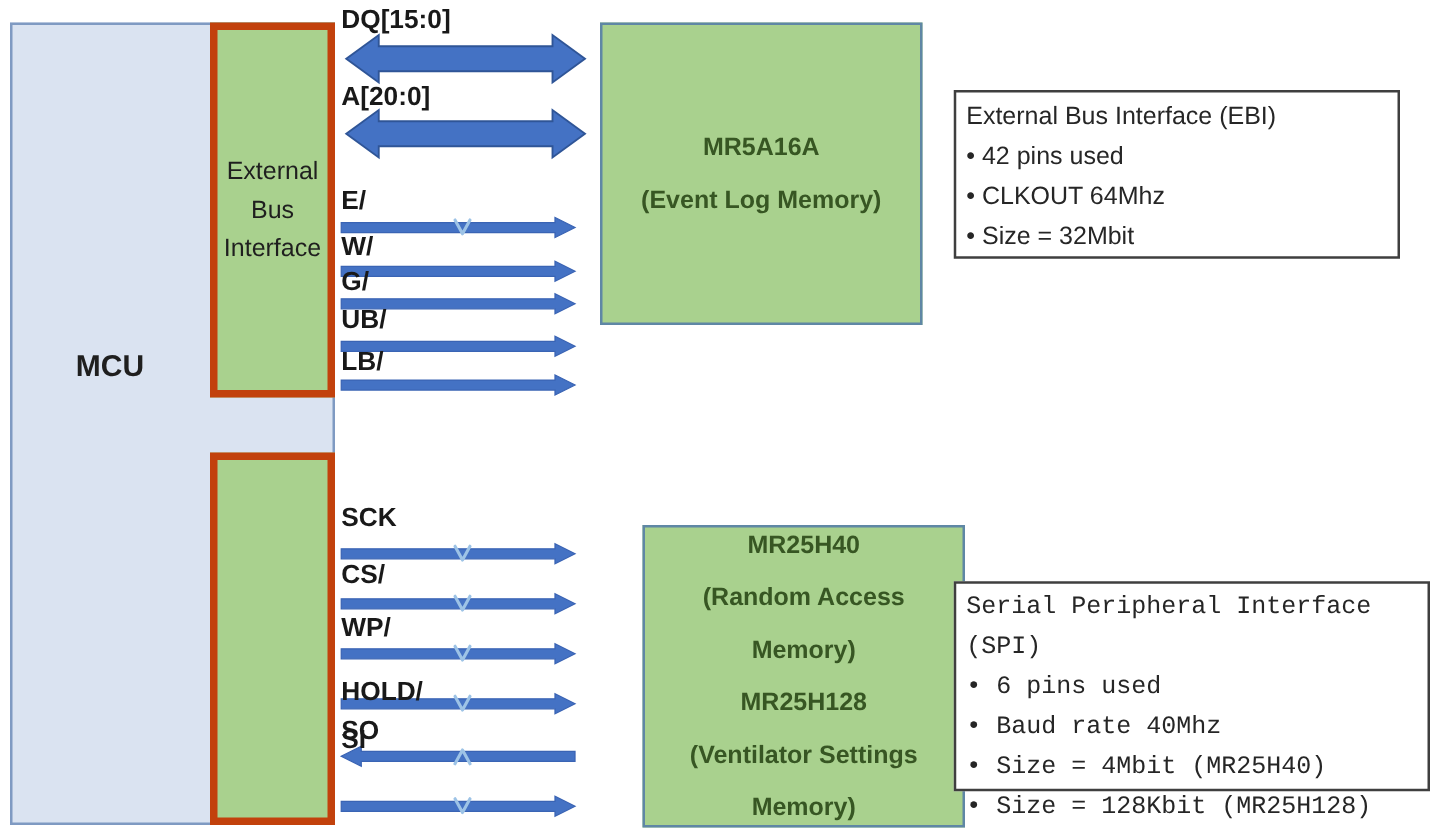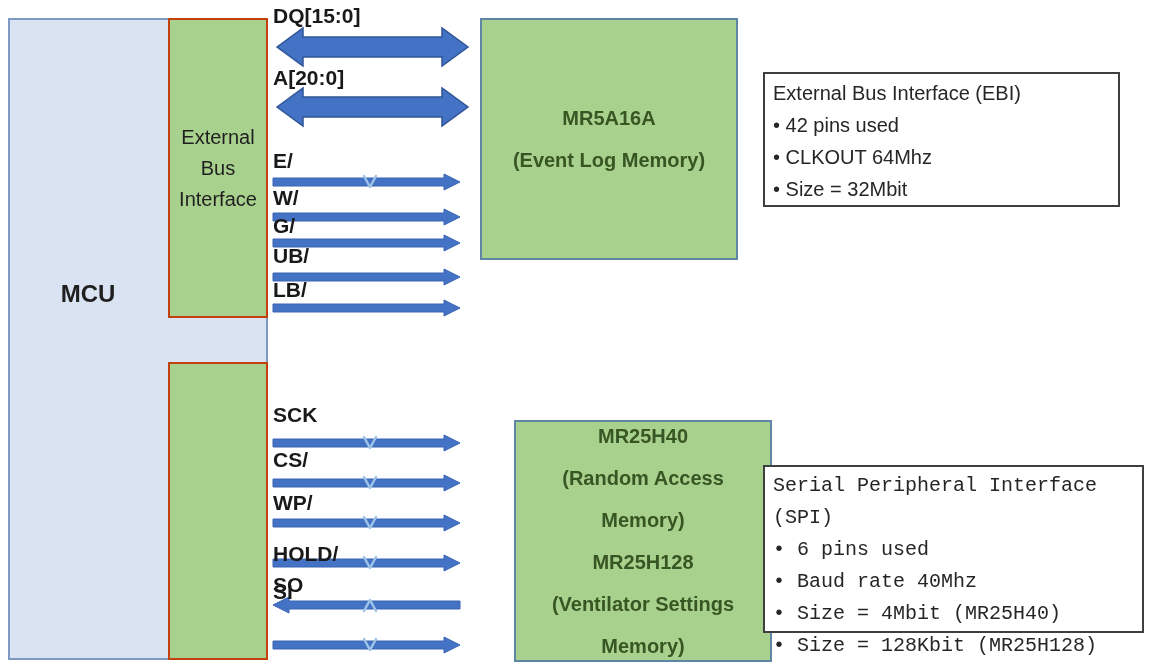--- a/index.html
+++ b/index.html
@@ -6,21 +6,21 @@
   .canvas{
     position:relative;width:1150px;height:670px;background:#ffffff;overflow:hidden;
     font-family:"Liberation Sans", sans-serif;color:#1f1f1f;
   }
   .abs{position:absolute;box-sizing:border-box;}
 
   
   .mcu{left:8px;top:18px;width:260px;height:642px;background:#dae3f1;border:2px solid #7f9ac2;}
   .mcu-label{left:8px;top:18px;width:160px;height:552px;display:flex;align-items:center;justify-content:center;
              font-size:24px;font-weight:600;color:#1f1f1f;}
-  .module{background:#a9d18e;border:2px solid #c2410c;display:flex;align-items:center;justify-content:center;
+  .module{background:#a9d18e;border:6px solid #c2410c;display:flex;align-items:center;justify-content:center;
           text-align:center;font-size:20px;line-height:31px;color:#1f1f1f;}
   .module.ebi{left:168px;top:18px;width:100px;height:300px;padding:4px;}
   .module.spi{left:168px;top:362px;width:100px;height:298px;}
 
   
   .memblock{background:#a9d18e;border:2px solid #5f87a5;display:flex;flex-direction:column;
             align-items:center;justify-content:center;text-align:center;
             font-size:20px;font-weight:700;line-height:31px;color:#375623;gap:11px;}
   .memblock.top{left:480px;top:18px;width:258px;height:242px;}
   .memblock.bottom{left:480px;top:420px;width:258px;height:242px;margin-left:34px;}

